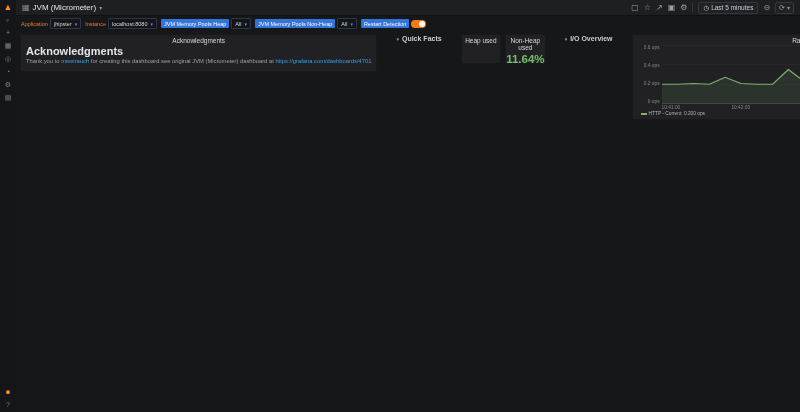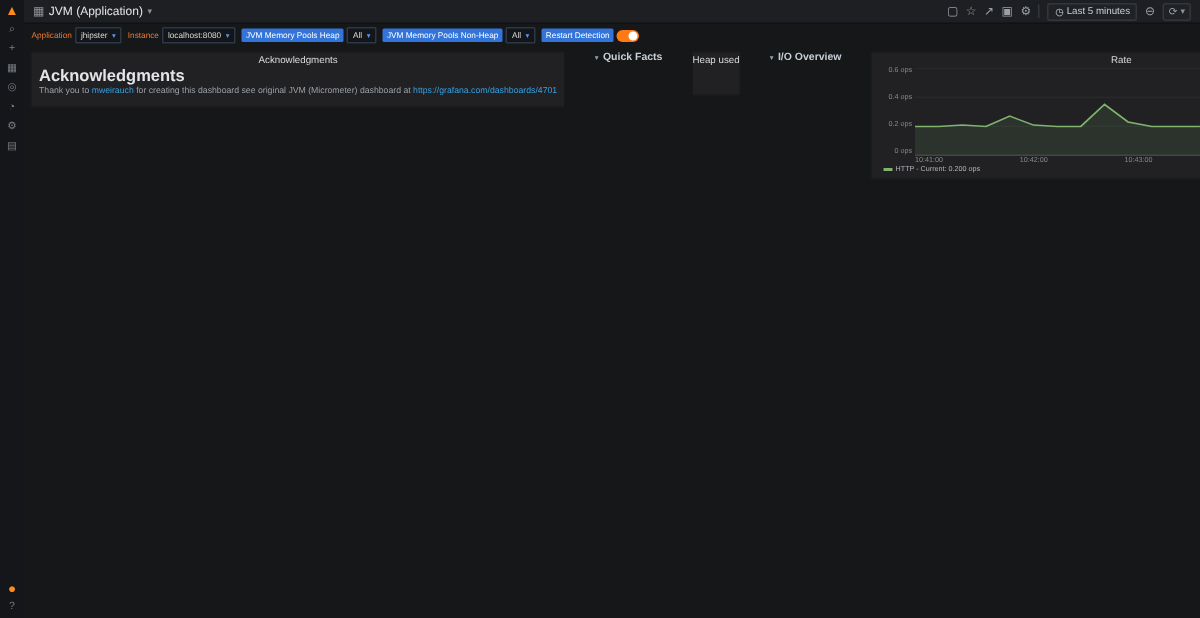--- a/index.html
+++ b/index.html
@@ -100,21 +100,21 @@
     <span style="display:flex;flex-direction:column;align-items:center;gap:5px">
         <span class="sb-icon logo">●</span>
         <span class="sb-icon">?</span>
       </span>
   </nav>
 
   <div class="main">
 
     <header class="navbar">
       <span class="nb-grid">▦</span>
-      <span class="nb-title">JVM (Application)</span>
+      <span class="nb-title">JVM (Micrometer)</span>
       <span class="nb-caret">▾</span>
       <div class="nb-right">
         <span class="nb-ic">▢</span>
         <span class="nb-ic">☆</span>
         <span class="nb-ic">↗</span>
         <span class="nb-ic">▣</span>
         <span class="nb-ic">⚙</span>
         <span class="nb-div"></span>
         <span class="timebox">
           <span>◷</span>
@@ -176,20 +176,24 @@
       </section>
 
       <div class="row-head">
         <span class="row-chev">▾</span>
         <span class="row-title">Quick Facts</span>
       </div>
       <div class="stats-row">
         <section class="panel stat-panel">
           <div class="panel-title">Heap used</div>
         </section>
+        <section class="panel stat-panel">
+          <div class="panel-title">Non-Heap used</div>
+          <div class="stat-value" style="color: rgb(115, 191, 105);">11.64%</div>
+        </section>
       </div>
 
       <div class="row-head">
         <span class="row-chev">▾</span>
         <span class="row-title">I/O Overview</span>
       </div>
       <div class="graphs-row row-io">
         <section class="panel graph-panel">
           <div class="panel-title">Rate</div>
           <div class="plot-wrap">

